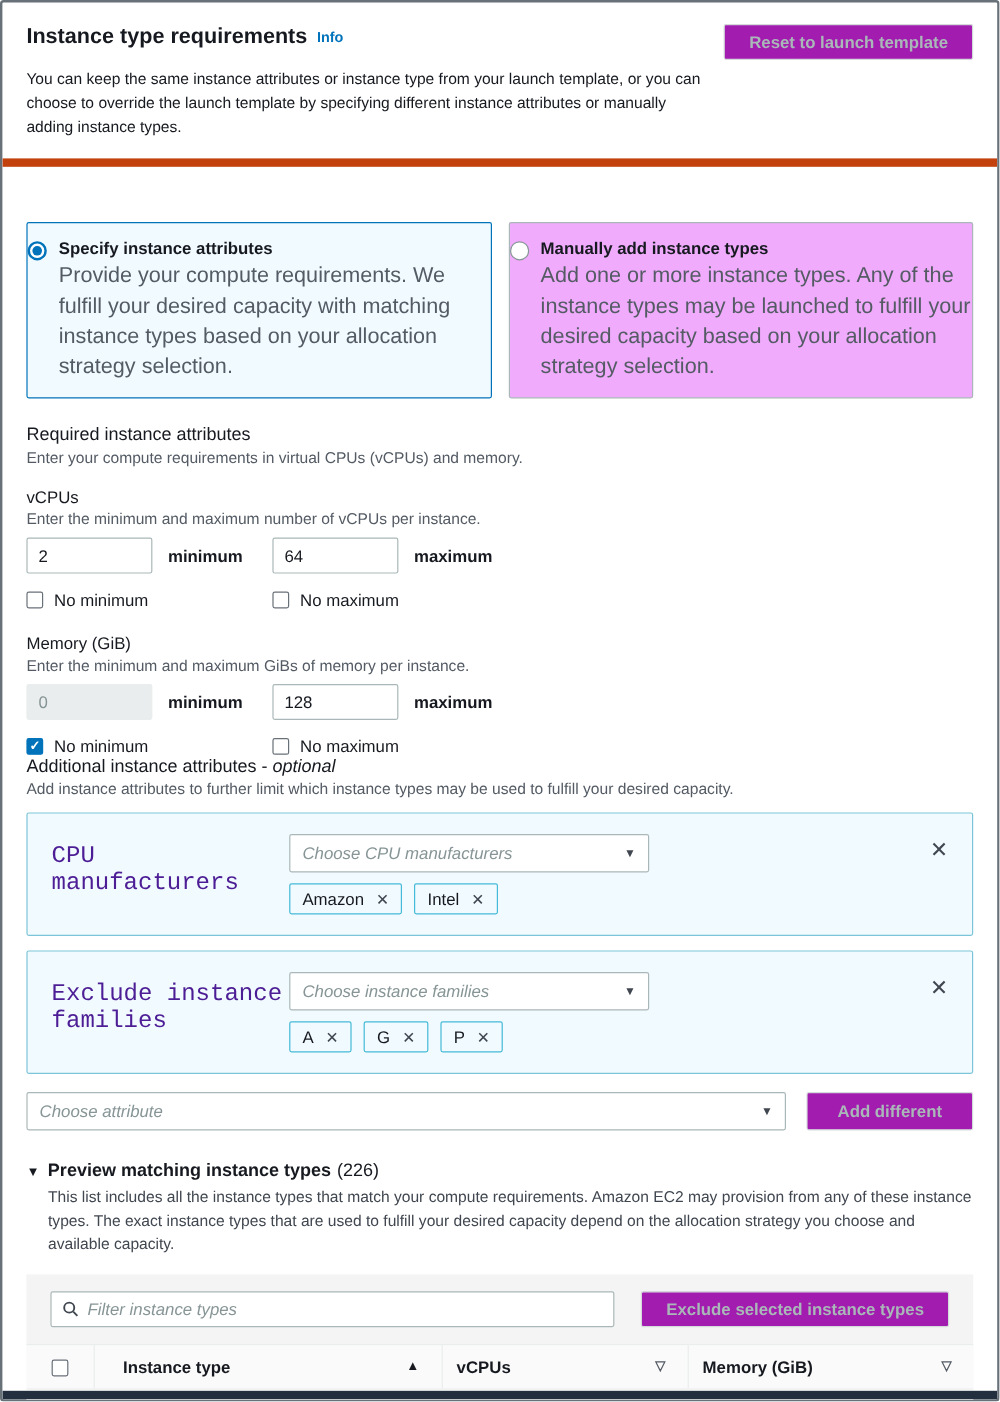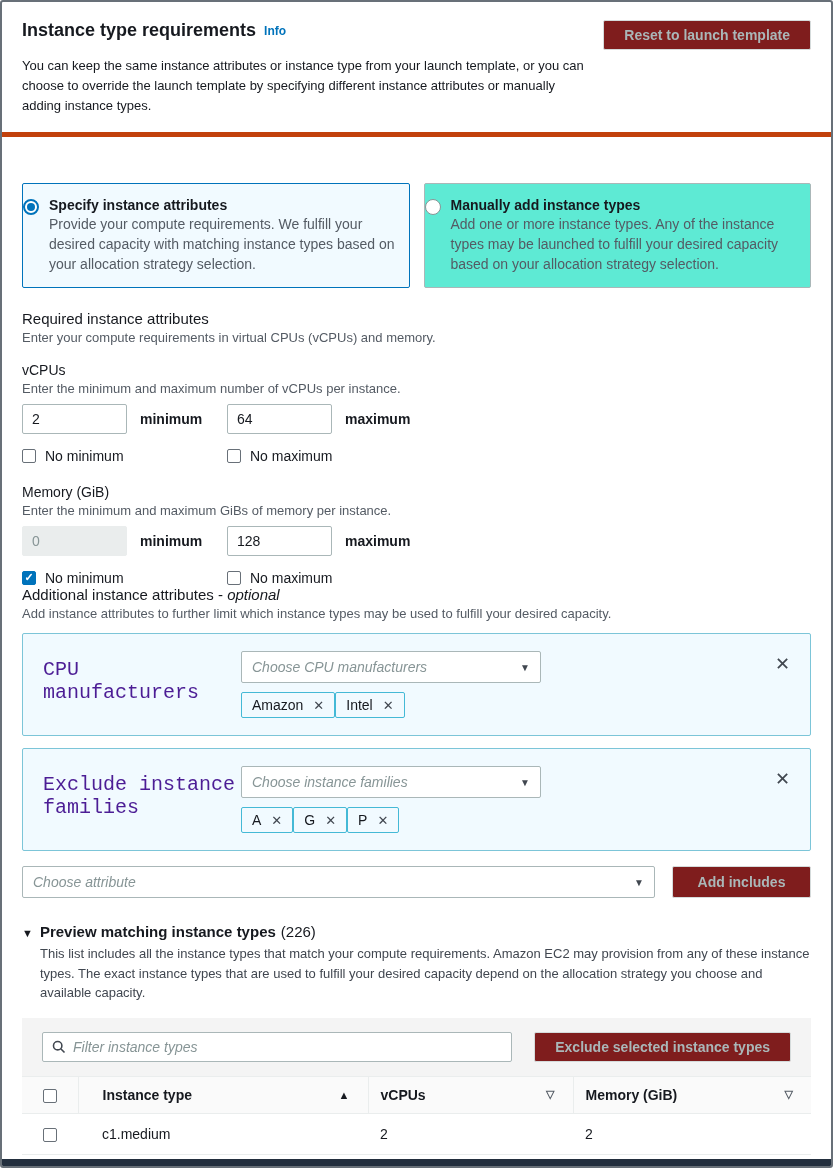--- a/index.html
+++ b/index.html
@@ -5,44 +5,44 @@
   * { margin:0; padding:0; box-sizing:border-box; }
   html,body { background:#fff; }
   body { font-family:"Liberation Sans", sans-serif; color:#16191f; }
 
   .page {
     width:833px; height:1168px; position:relative; overflow:hidden;
     border:2px solid #687078; border-radius:3px; background:#fff;
   }
 
   
-  .hdr { padding:18px 20px 16px 20px; border-bottom:5px solid #c2410c; }
+  .hdr { padding:18px 20px 16px 20px; border-bottom:7px solid #c2410c; }
   .hdr-top { display:flex; align-items:flex-start; }
   .hdr-title { font-size:18px; font-weight:bold; color:#16191f; }
   .info-link { font-size:12px; font-weight:bold; color:#0073bb; margin-left:8px; margin-top:4px; cursor:pointer; text-decoration:none; }
-  .btn { border:1px solid #d5dbdb; background:#7f1d1d; border-radius:2px; font-family:inherit;
+  .btn { border:1px solid #d5dbdb; background:#a21caf; border-radius:2px; font-family:inherit;
          font-size:14px; font-weight:bold; padding:6px 20px; }
   .btn.disabled { color:#aab7b8; }
   .hdr-reset { margin-left:auto; }
   .hdr-desc { font-size:13px; line-height:1.55; color:#16191f; max-width:575px; margin-top:6px; }
 
   .body { padding:0 20px; }
 
   
   .cards { display:flex; gap:14px; margin-top:30px; }
   .card { flex:1; border-radius:2px; padding:13px 0; display:flex; min-height:93px;margin-top:16px; }
   .card.selected { border:1px solid #0073bb; background:#f1faff; }
-  .card.plain    { border:1px solid #aab7b8; background:#5eead4; }
+  .card.plain    { border:1px solid #aab7b8; background:#f0abfc; }
   .radio { width:16px; height:16px; border-radius:50%; flex:0 0 16px; margin-top:2px; position:relative; }
   .radio.on  { border:2px solid #0073bb; background:#fff; }
   .radio.on::after { content:""; position:absolute; left:2px; top:2px; width:8px; height:8px; border-radius:50%; background:#0073bb; }
   .radio.off { border:1px solid #879596; background:#fff; }
   .card-txt { margin-left:10px; }
   .card-title { font-size:14px; font-weight:bold; color:#16191f; }
-  .card-desc { font-size:14px; color:#545b64; line-height:1.4; margin-top:2px; }
+  .card-desc { font-size:18px; color:#545b64; line-height:1.4; margin-top:2px; }
 
   
   .sec-title { font-size:15px; color:#16191f; }
   .sec-desc  { font-size:13px; color:#545b64; margin-top:3px; }
   .grp-title { font-size:14px; color:#16191f; }
   .grp-desc  { font-size:13px; color:#545b64; margin-top:3px; }
 
   .req-hd { margin-top:22px; }
   .vcpus-grp { margin-top:17px; }
   .mem-grp { margin-top:20px; }
@@ -67,21 +67,21 @@
 
   
   .attr-card { margin-top:12px; border:1px solid #7cc5d8; background:#f1faff; border-radius:2px;
                padding:17px 20px; display:flex; min-height:96px; }
   .attr-label { width:198px; font-size:20px; color:#4c1d95; padding-top:7px;font-family:Liberation Mono, monospace; }
   .attr-mid { width:300px; }
   .select { height:32px; border:1px solid #aab7b8; border-radius:2px; background:#fff;
             display:flex; align-items:center; padding:0 10px; cursor:pointer; }
   .select .ph { font-size:14px; font-style:italic; color:#879596; }
   .select .arrow { margin-left:auto; font-size:10px; color:#414750; }
-  .tokens { display:flex; margin-top:9px; }
+  .tokens { display:flex; gap:10px; margin-top:9px; }
   .token { display:flex; align-items:center; border:1px solid #44b9d6; background:#f1faff;
            border-radius:2px; padding:4px 10px; font-size:14px; color:#16191f; }
   .token .tx { margin-left:10px; font-size:13px; color:#414750; cursor:pointer; }
   .attr-dismiss { margin-left:auto; font-size:18px; color:#414750; padding-top:4px; cursor:pointer; line-height:1; }
 
   .choose-row { display:flex; margin-top:15px; }
   .choose-sel { flex:1;justify-content:space-between; }
   .add-btn { margin-left:17px; width:139px; text-align:center; }
 
   
@@ -254,21 +254,21 @@
         </div>
       </div>
       <span class="attr-dismiss">✕</span>
     </div>
 
     <div class="choose-row">
       <div class="select choose-sel">
         <span class="ph">Choose attribute</span>
         <span class="arrow">▼</span>
       </div>
-      <button class="btn disabled add-btn">Add includes</button>
+      <button class="btn disabled add-btn">Add different</button>
     </div>
 
     <div class="prev-hd">
       <span class="caret">▼</span>
       <span class="prev-title">Preview matching instance types</span>
       <span class="prev-count">(226)</span>
     </div>
     <div class="prev-desc">This list includes all the instance types that match your compute requirements. Amazon EC2 may provision from any of these instance types. The exact instance types that are used to fulfill your desired capacity depend on the allocation strategy you choose and available capacity.</div>
 
     <div class="panel">

